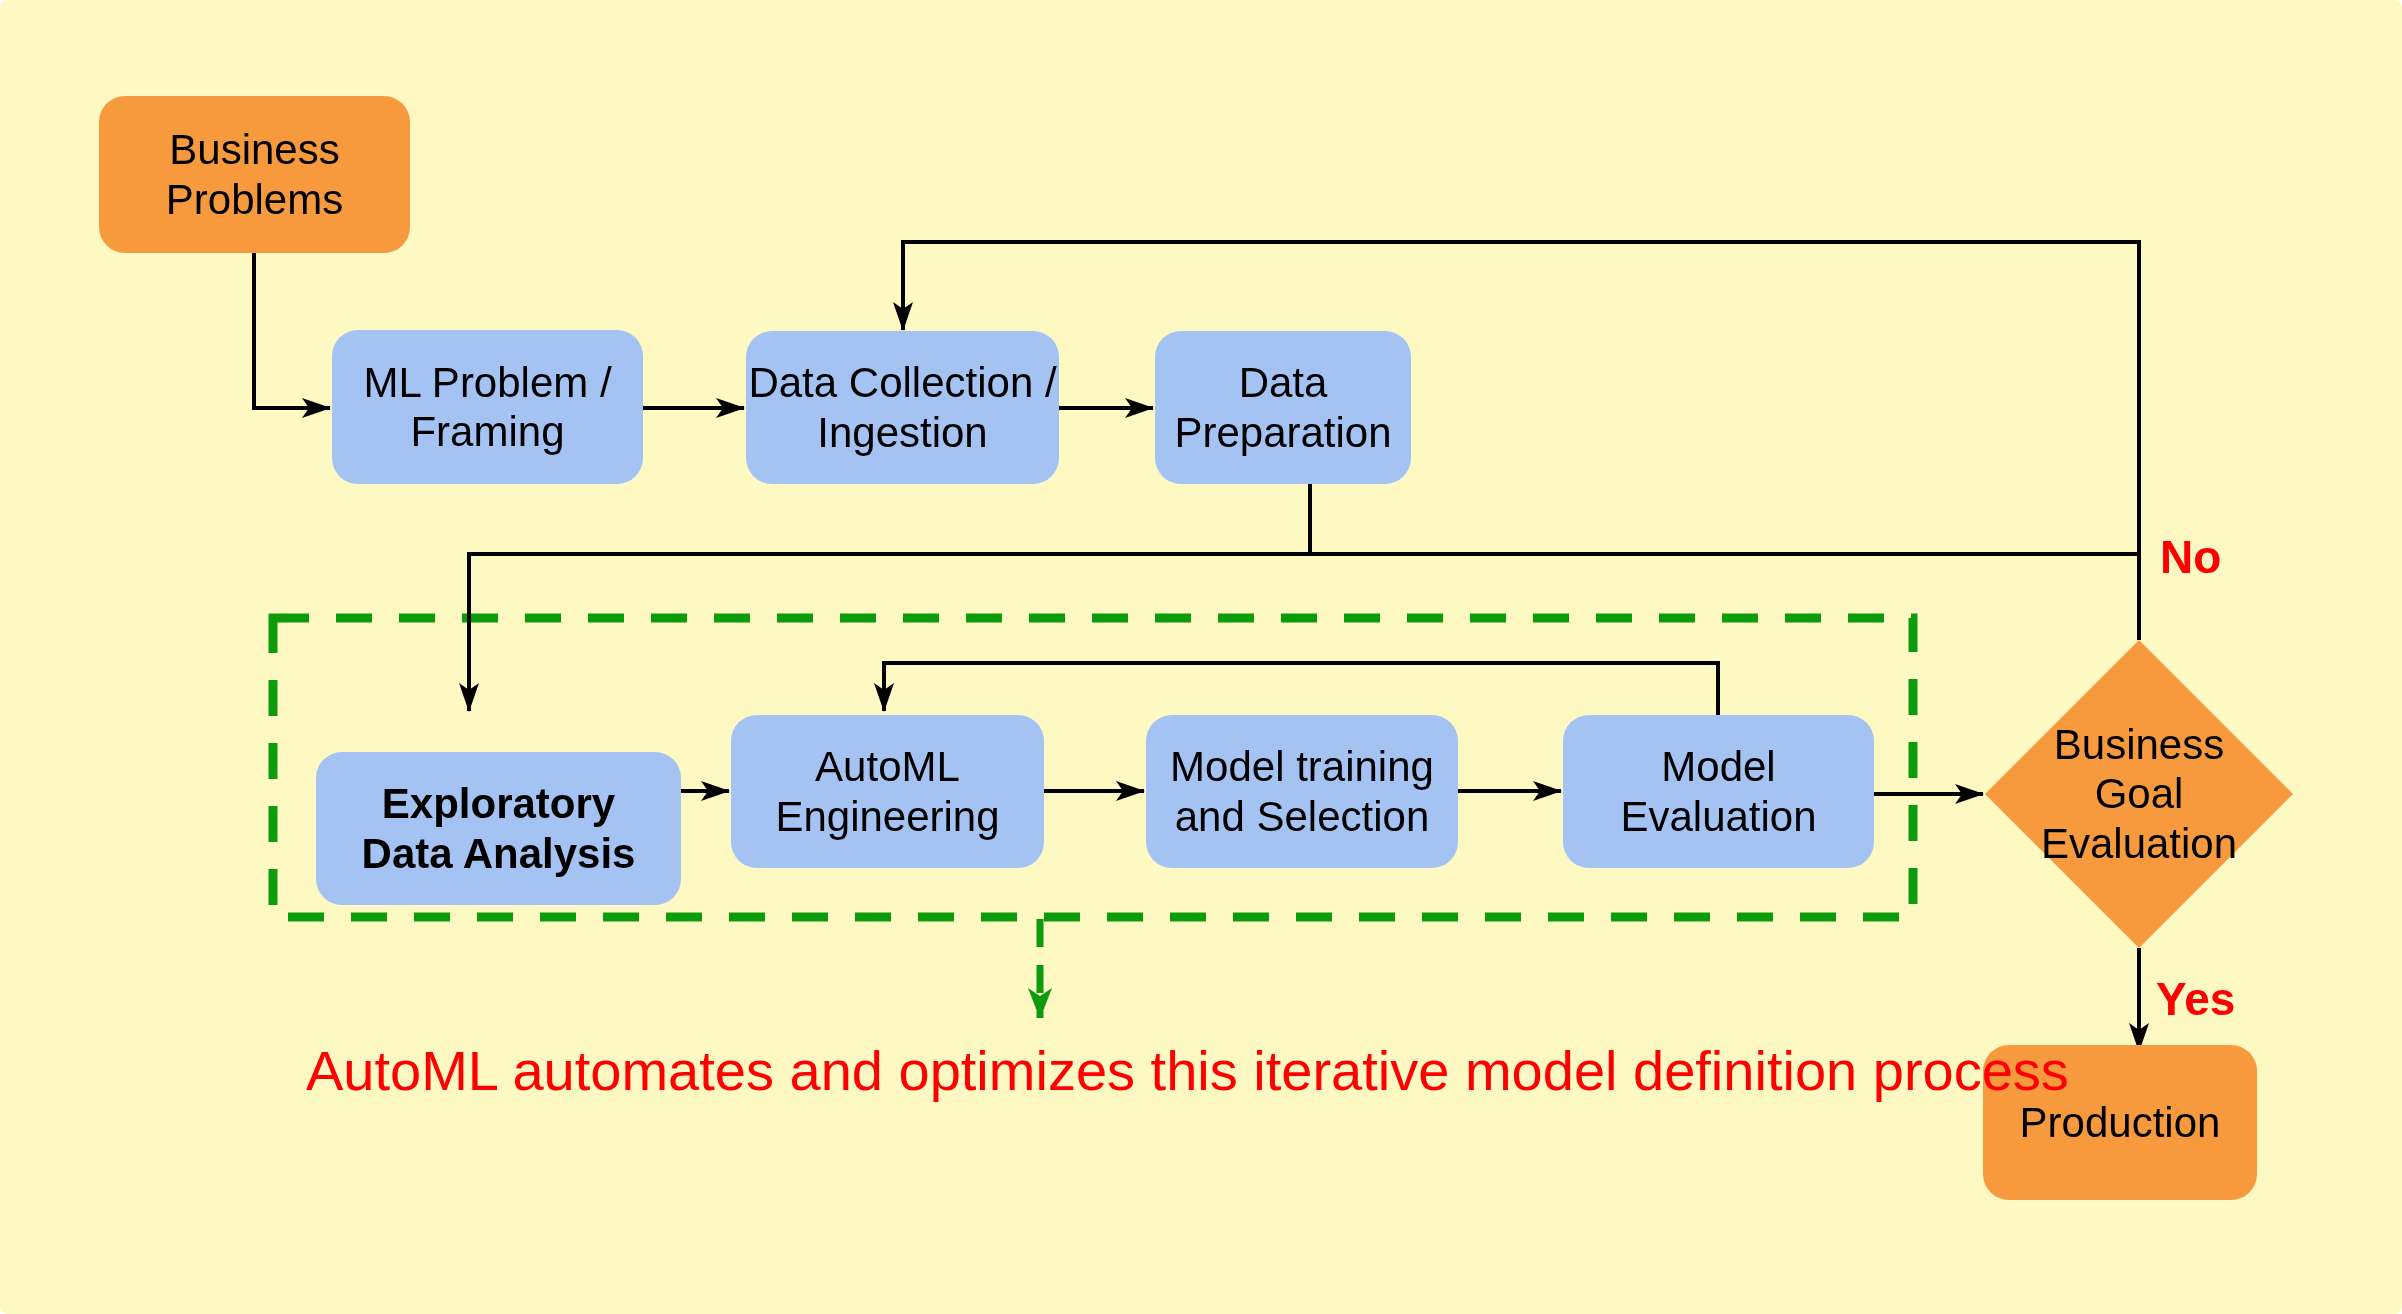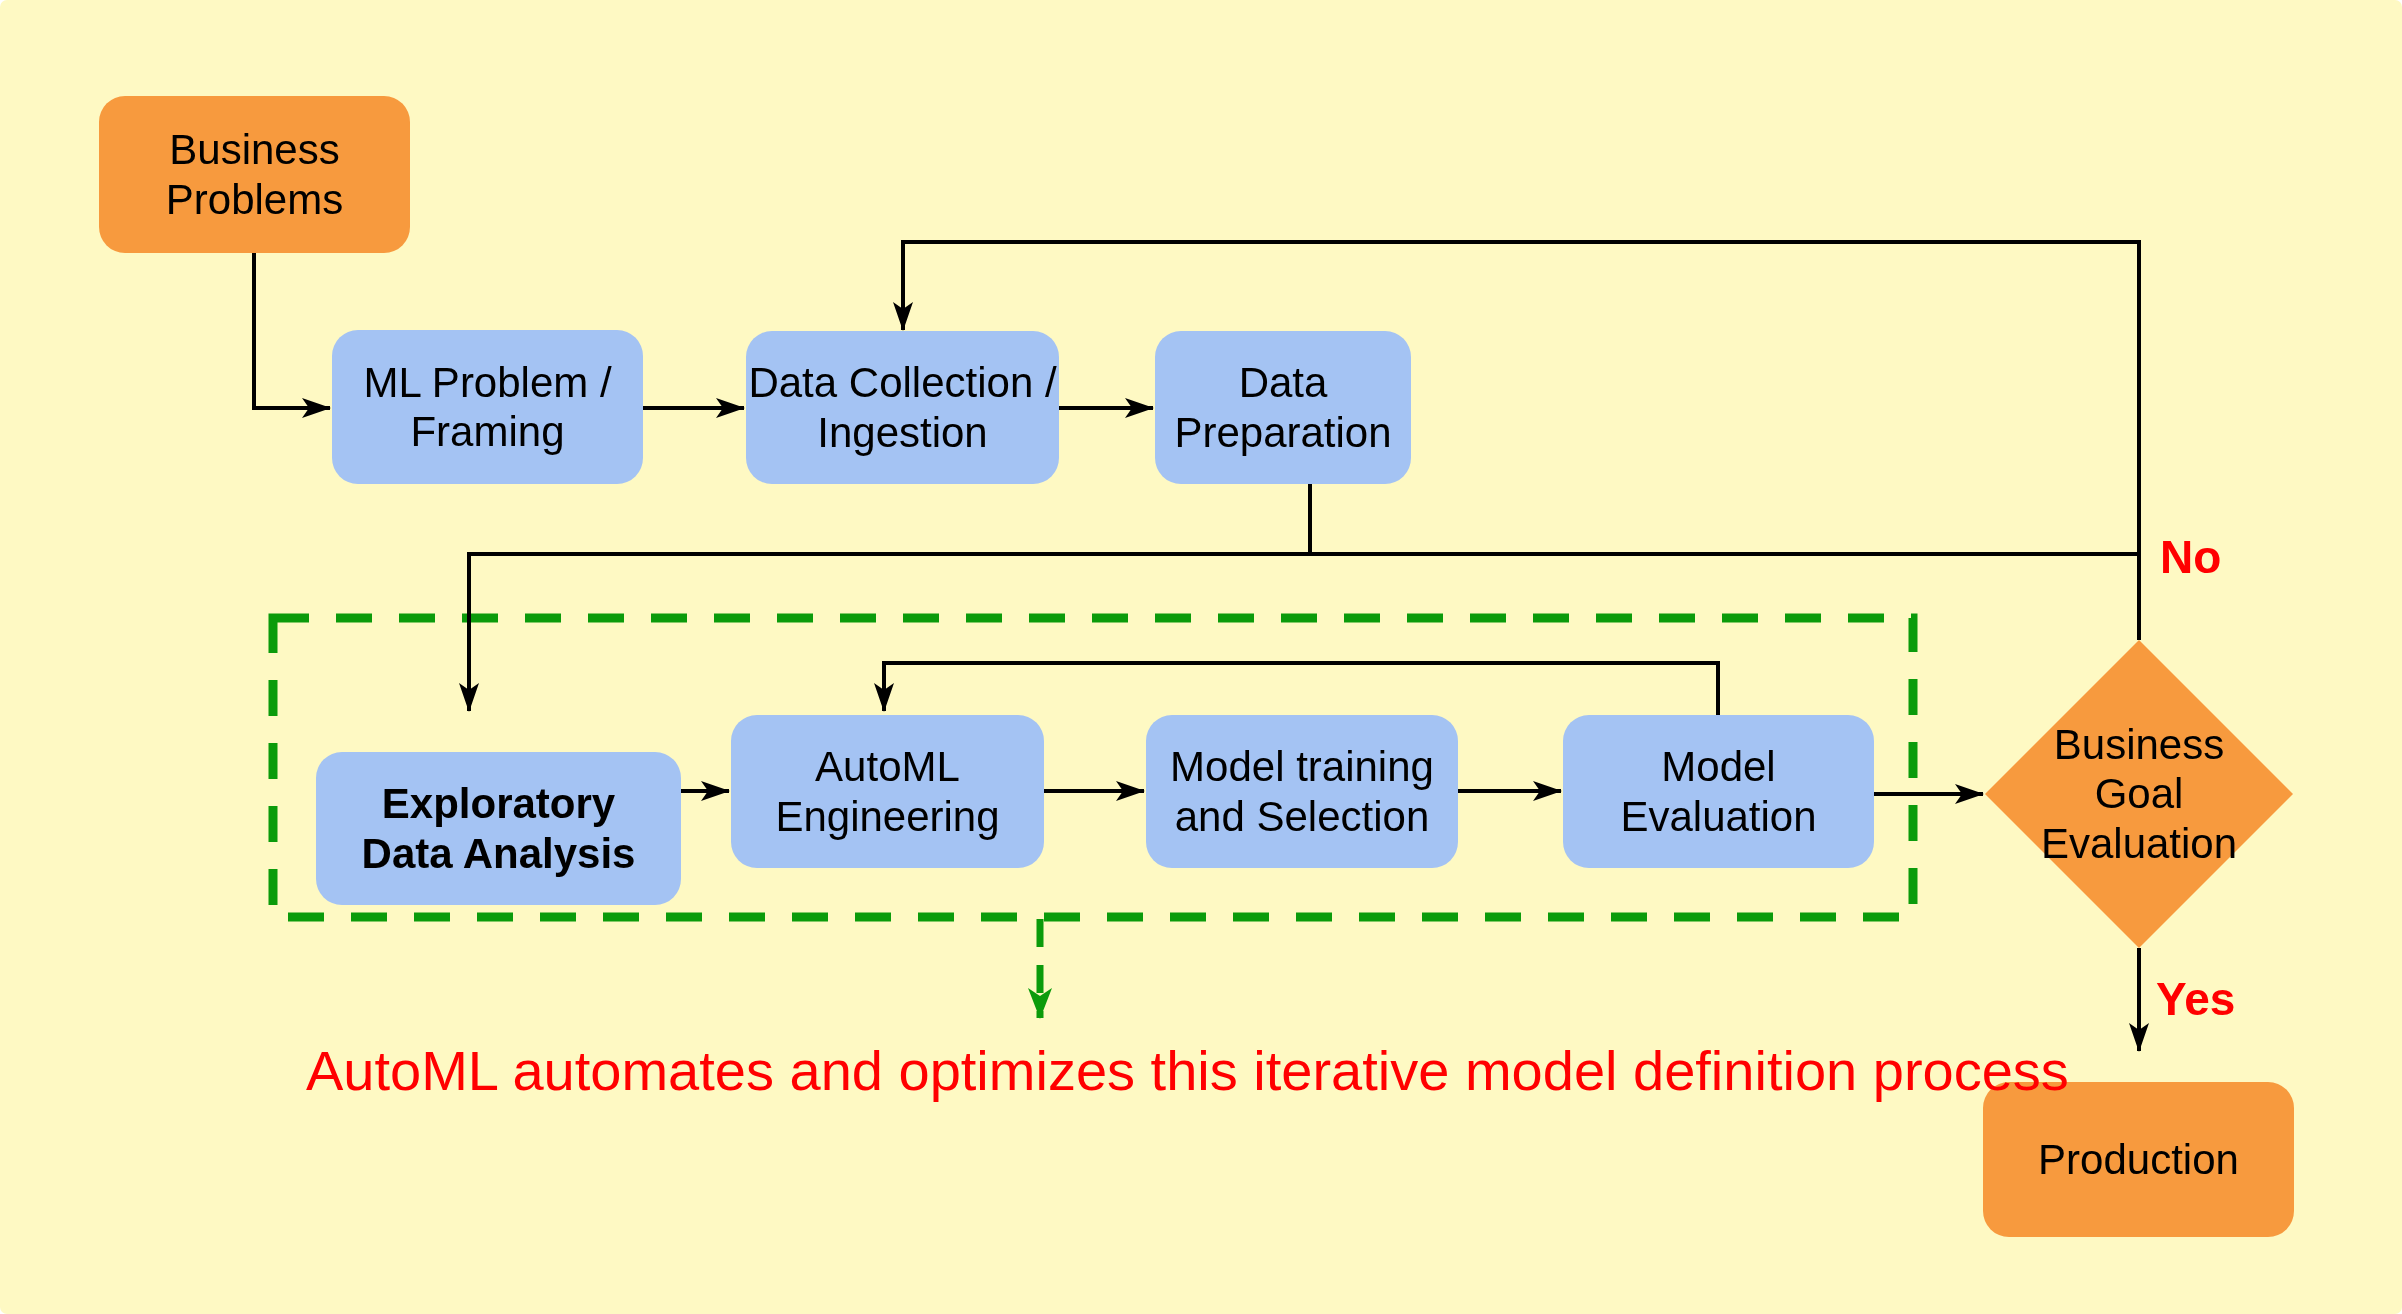--- a/index.html
+++ b/index.html
@@ -174,21 +174,21 @@
     <span>Model
 Evaluation</span>
   </div>
 
   <div class="diamond-label" style="left:2019px; top:689px; width:240px; height:210px;">
     <span>Business
 Goal
 Evaluation</span>
   </div>
 
-  <div class="node node--orange" style="left:1983px; top:1082px; width:311px; height:155px;">
+  <div class="node node--orange" style="left:1983px; top:1045px; width:274px; height:155px;">
     <span>Production</span>
   </div>
 
   <div class="edge-label" style="left:2160px; top:534px;">No</div>
 
   <div class="edge-label" style="left:2156px; top:976px;">Yes</div>
 
   <div class="caption">AutoML automates and optimizes this iterative model definition process</div>
 
 </div>

